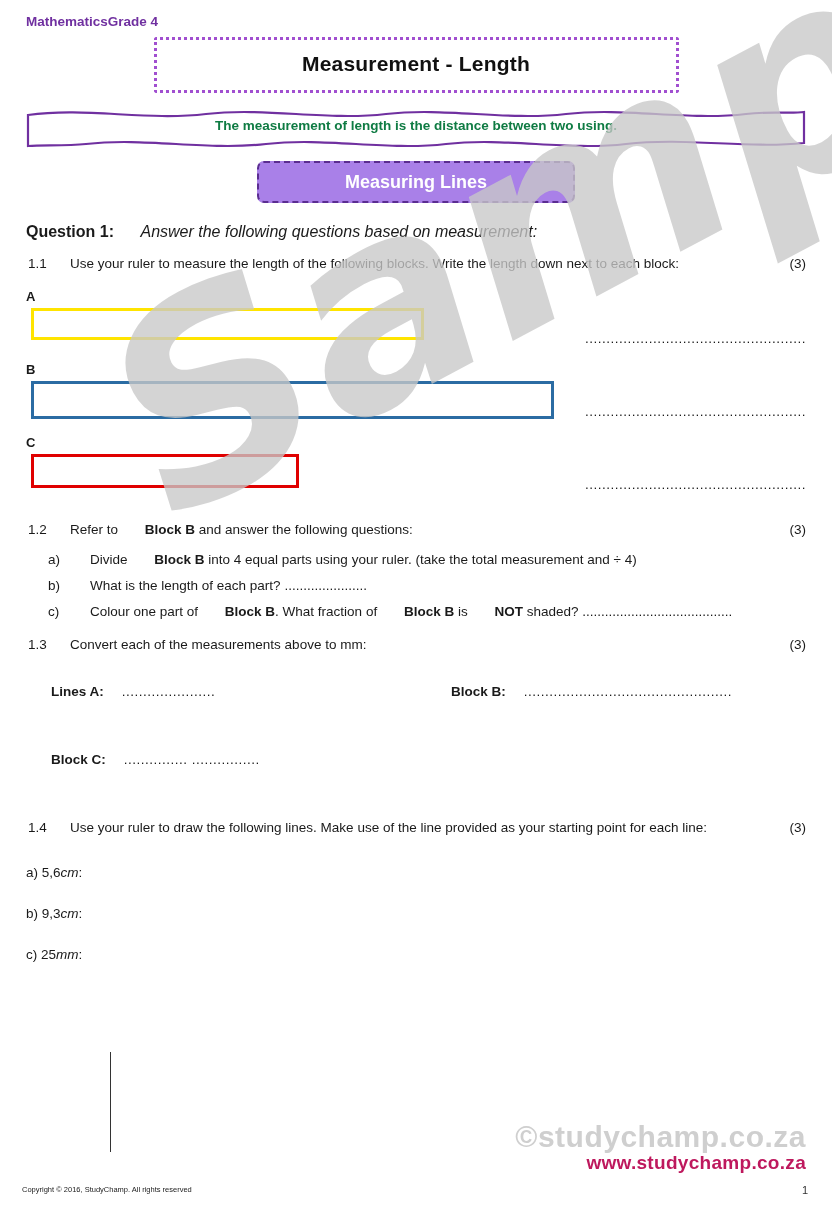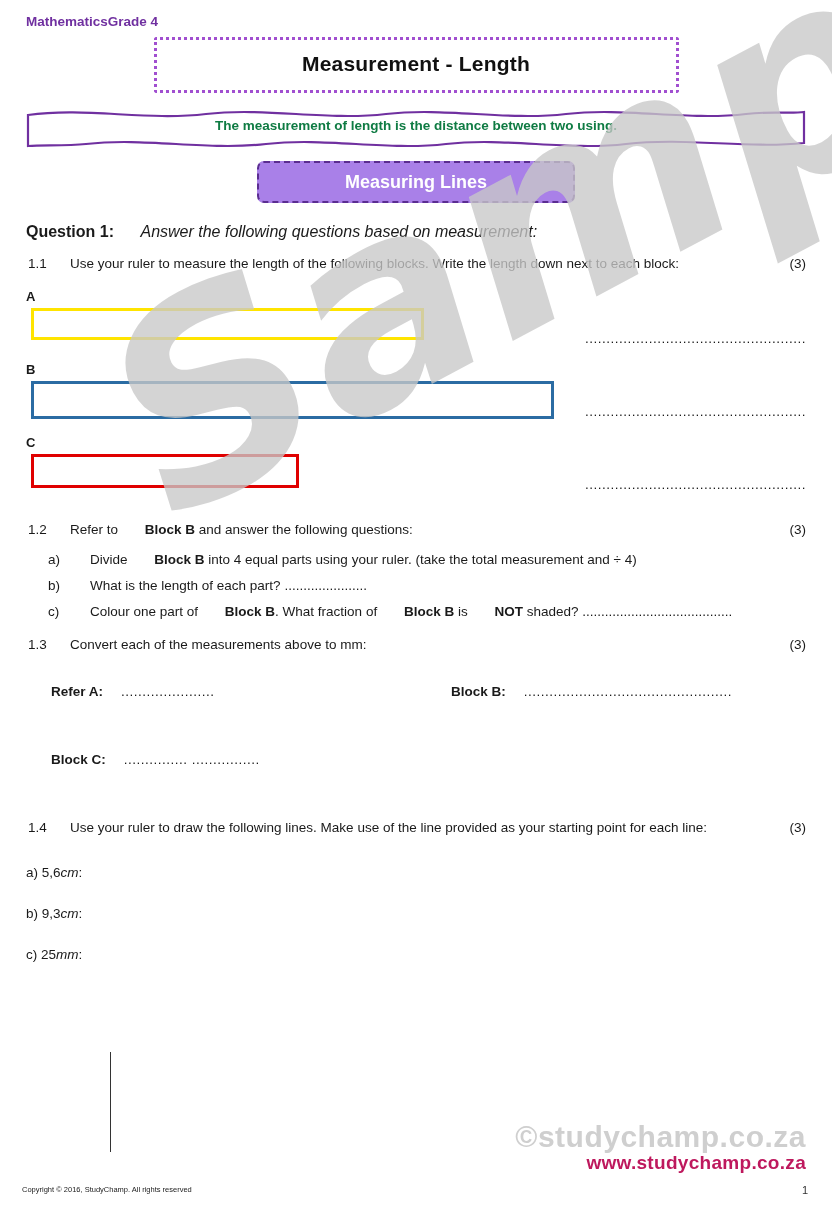--- a/index.html
+++ b/index.html
@@ -321,21 +321,21 @@
     <span class="body"><span>Colour one part of </span><span class="bold">Block B</span><span>. What fraction of </span><span class="bold">Block B</span><span> is </span><span class="bold">NOT</span><span> shaded? ........................................</span></span>
   </div>
 
   <div class="qrow" style="margin-top:16px">
     <span class="num">1.3</span>
     <span class="body">Convert each of the measurements above to mm:</span>
     <span class="marks">(3)</span>
   </div>
 
   <div class="convert-row" style="margin-top:28px">
-    <span class="c1"><span class="bold">Refer A:</span><span class="dots">......................</span></span>
+    <span class="c1"><span class="bold">Lines A:</span><span class="dots">......................</span></span>
     <span class="c2"><span class="bold">Block B:</span><span class="dots">.................................................</span></span>
   </div>
 
   <div class="convert-row" style="margin-top:42px">
     <span class="c1"><span class="bold">Block C:</span><span class="dots">...............      ................</span></span>
   </div>
 
   <div class="qrow" style="margin-top:40px">
     <span class="num">1.4</span>
     <span class="body">Use your ruler to draw the following lines. Make use of the line provided as your starting point for each line:</span>

